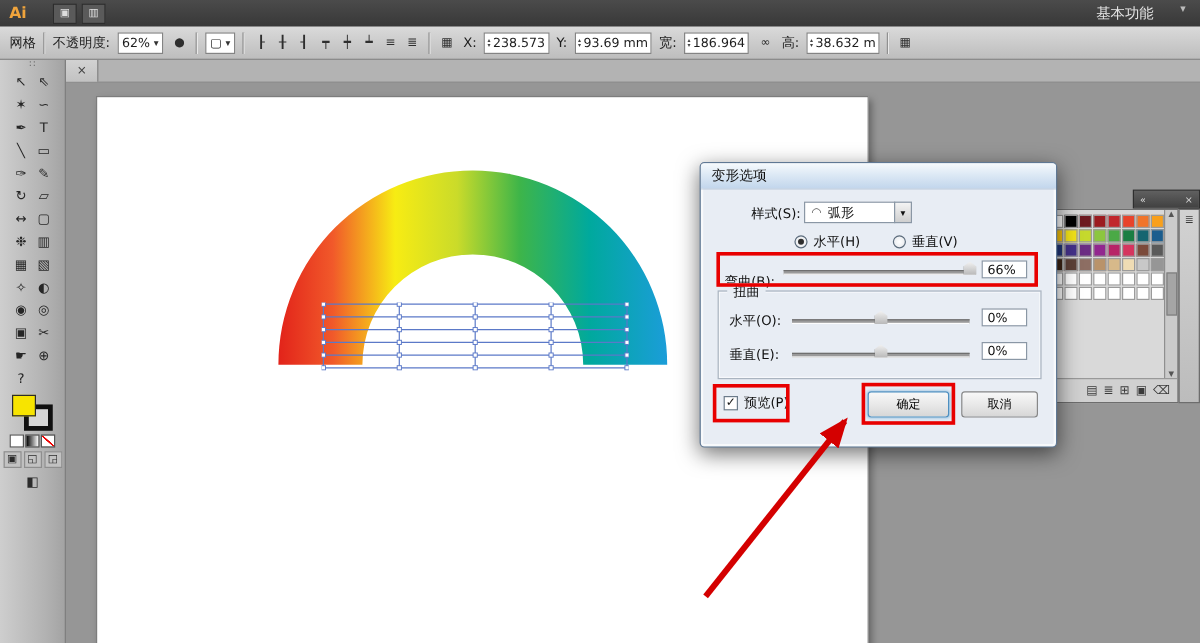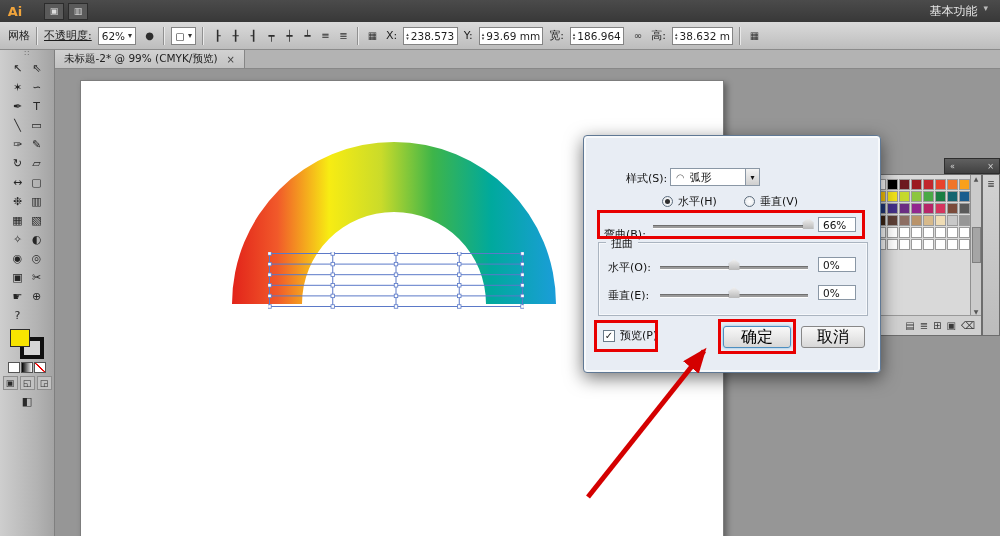--- a/index.html
+++ b/index.html
@@ -10,28 +10,28 @@
   .menubar{position:absolute;left:0;top:0;width:1000px;height:22px;
            background:linear-gradient(#4b4b4b,#383838);color:#e6e6e6;
            display:flex;align-items:center;font-size:12px;z-index:40;}
   .mb-logo{width:30px;text-align:center;font-weight:bold;color:#f0a43c;font-size:13px;}
   .menu-items{display:flex;align-items:center;height:100%;}
   .menu-item{padding:0 7px;height:100%;display:flex;align-items:center;cursor:default;}
   .mb-right{margin-left:auto;display:flex;align-items:center;gap:10px;padding-right:12px;}
   .mb-icon{display:inline-block;width:18px;height:15px;background:#5a5a5a;border:1px solid #2c2c2c;
            color:#ddd;font-size:9px;line-height:14px;text-align:center;}
   .doc-arrange{display:flex;gap:4px;margin-left:14px;}
-  .ws-switch{display:flex;align-items:flex-start;gap:6px;font-size:12px;color:#e6e6e6;}
+  .ws-switch{display:flex;align-items:flex-start;gap:22px;font-size:12px;color:#e6e6e6;}
   .ws-caret{font-size:9px;color:#bbb;}
   
   .controlbar{position:absolute;left:0;top:22px;width:1000px;height:28px;box-sizing:border-box;
               background:linear-gradient(#dadada,#bdbdbd);border-bottom:1px solid #8b8b8b;
               display:flex;align-items:center;gap:6px;padding:0 8px;font-size:11px;color:#1d1d1d;z-index:39;}
   .vsep{width:1px;height:18px;background:#909090;border-right:1px solid #e9e9e9;}
-  .cb-link{text-decoration:underline;cursor:pointer;}
+  .cb-link{cursor:pointer;}
   .combo{display:flex;align-items:center;gap:3px;background:#fff;border:1px solid #848484;
          height:16px;padding:0 3px;font-size:10.5px;}
   .caret{font-size:8px;color:#333;}
   .cb-icon{width:15px;text-align:center;font-size:10px;color:#2e2e2e;}
   .align-icons{display:flex;gap:3px;}
   .field{display:flex;align-items:center;background:#fff;border:1px solid #848484;height:16px;padding:0 2px;gap:2px;}
   .stepper{display:flex;flex-direction:column;font-size:5px;line-height:4px;color:#444;font-style:normal;}
   .stepper i{font-style:normal;}
   .fval{font-size:10.5px;min-width:44px;}
   
@@ -101,21 +101,21 @@
   .slider-thumb{position:absolute;width:11px;height:11px;background:linear-gradient(#f2f2f2,#b9b9b9);
                 clip-path:polygon(50% 0,100% 38%,100% 100%,0 100%,0 38%);filter:drop-shadow(0 1px 1px rgba(0,0,0,.45));cursor:grab;}
   .dlg-val{position:absolute;width:38px;height:15px;box-sizing:border-box;background:#fff;border:1px solid #8a97a5;
            font-size:10.5px;display:flex;align-items:center;padding-left:4px;cursor:text;}
   .fieldset{position:absolute;border:1px solid #aab4c0;box-shadow:inset 0 0 0 1px #f6f8fb;}
   .legend{position:absolute;background:#e8edf4;padding:0 5px;}
   .checkbox{position:absolute;display:flex;align-items:center;gap:5px;cursor:pointer;}
   .cb-box{width:12px;height:12px;box-sizing:border-box;background:#fff;border:1px solid #6b7b8a;
           font-size:10px;line-height:10px;text-align:center;color:#1c1c1c;}
   .btn{position:absolute;box-sizing:border-box;display:flex;align-items:center;justify-content:center;
-       background:linear-gradient(#f8f8f8,#eaeaea 45%,#d7d7d7);border:1px solid #878787;border-radius:3px;font-size:16px;cursor:pointer;}
+       background:linear-gradient(#f8f8f8,#eaeaea 45%,#d7d7d7);border:1px solid #878787;border-radius:3px;font-size:10px;cursor:pointer;}
   .btn.default{border-color:#4d8fc0;box-shadow:0 0 3px #86b9dd;}
   .redbox{position:absolute;border:3px solid #e80000;box-sizing:border-box;z-index:6;pointer-events:none;}
   .anno-svg{position:absolute;left:0;top:0;width:945px;height:468px;z-index:30;pointer-events:none;}
 </style>
 </head>
 <body>
 
 <div class="menubar">
   <span class="mb-logo">Ai</span>
   <span class="doc-arrange">
@@ -189,21 +189,20 @@
         <i>▾</i>
       </span>
     <span class="fval">38.632 m</span>
   </span>
   <span class="vsep"></span>
   <span class="cb-icon">▦</span>
 </div>
 
 <div class="tabbar">
   <span class="tab">
-    <span>未标题-2* @ 99% (CMYK/预览)</span>
     <span class="tab-close">×</span>
   </span>
 </div>
 
 <div class="toolbar">
   <div class="toolbar-grip">∷</div>
   <div class="tools">
       <div class="tool">↖</div>
       <div class="tool">⇖</div>
       <div class="tool">✶</div>
@@ -377,20 +376,21 @@
         <span class="pf-icon">⊞</span>
         <span class="pf-icon">▣</span>
         <span class="pf-icon">⌫</span>
       </div>
   </div>
   <div class="flyout-strip">
     <span>≣</span>
   </div>
 
   <div class="dialog">
+    <div class="dialog-title">变形选项</div>
 
     <span class="dlg-label" style="left:42px;top:35px">样式(S):</span>
     <span class="dlg-combo" style="left:86px;top:32px;width:76px">
       <i class="combo-ic">◠</i>
       <span>弧形</span>
     </span>
     <span class="dlg-combo-btn" style="left:161px;top:32px">▾</span>
 
     <span class="radio" style="left:78px;top:58px">
       <i class="rb sel"></i>

